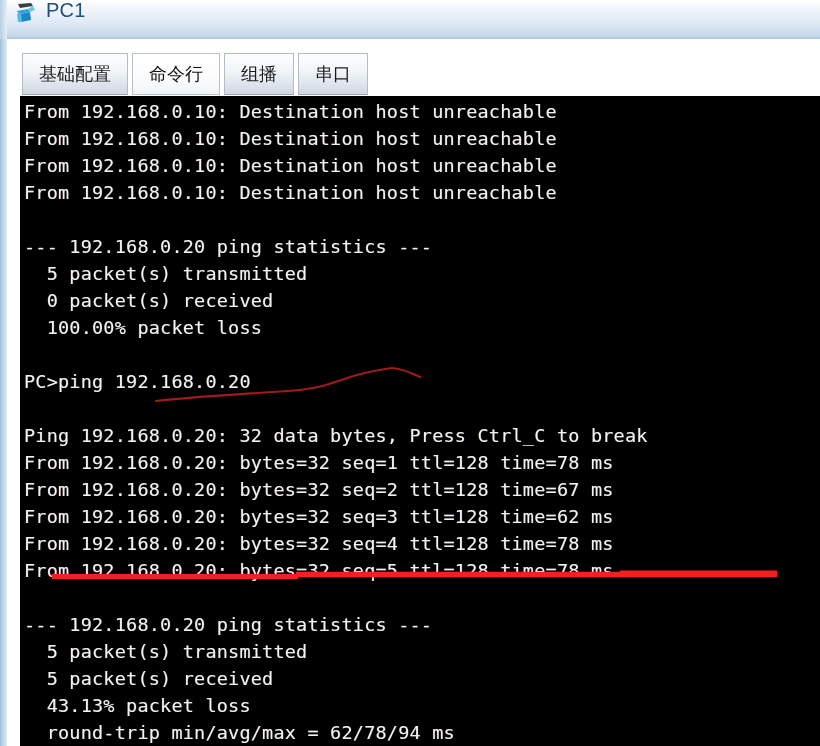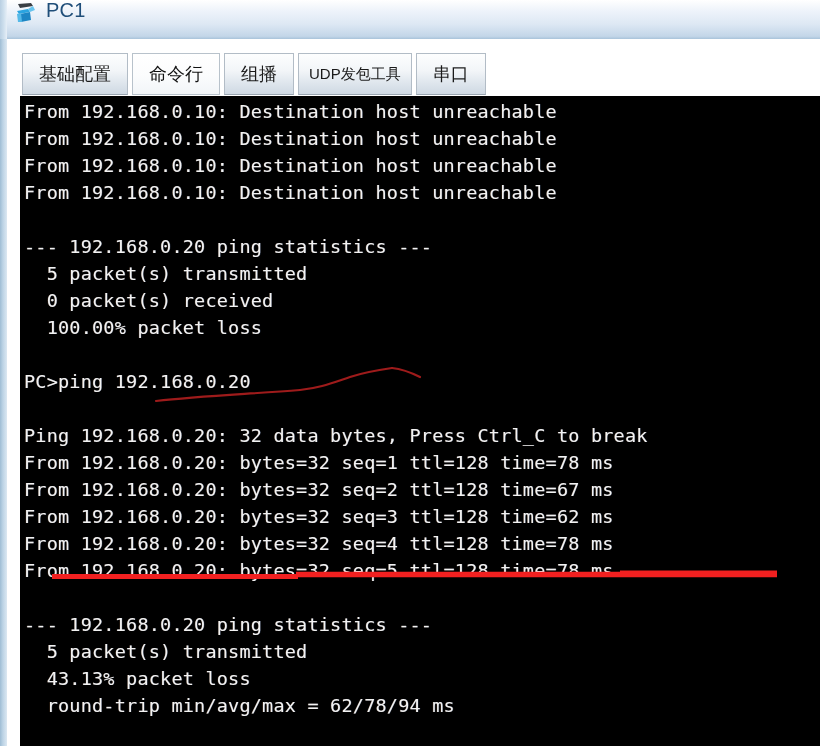--- a/index.html
+++ b/index.html
@@ -189,23 +189,20 @@
     <div class="tabbar">
       <div class="tab">
         <span>基础配置</span>
       </div>
       <div class="tab active">
         <span>命令行</span>
       </div>
       <div class="tab">
         <span>组播</span>
       </div>
-      <div class="tab small">
-        <span>UDP发包工具</span>
-      </div>
       <div class="tab">
         <span>串口</span>
       </div>
     </div>
 
     <div class="terminal-wrap">
       <div class="terminal">
         <div class="term-inner" id="term-inner">
             <div class="line">From 192.168.0.10: Destination host unreachable</div>
             <div class="line">From 192.168.0.10: Destination host unreachable</div>
@@ -221,20 +218,21 @@
             <div class="line blank">&nbsp;</div>
             <div class="line">Ping 192.168.0.20: 32 data bytes, Press Ctrl_C to break</div>
             <div class="line">From 192.168.0.20: bytes=32 seq=1 ttl=128 time=78 ms</div>
             <div class="line">From 192.168.0.20: bytes=32 seq=2 ttl=128 time=67 ms</div>
             <div class="line">From 192.168.0.20: bytes=32 seq=3 ttl=128 time=62 ms</div>
             <div class="line">From 192.168.0.20: bytes=32 seq=4 ttl=128 time=78 ms</div>
             <div class="line">From 192.168.0.20: bytes=32 seq=5 ttl=128 time=78 ms</div>
             <div class="line blank">&nbsp;</div>
             <div class="line">--- 192.168.0.20 ping statistics ---</div>
             <div class="line">  5 packet(s) transmitted</div>
+            <div class="line">  5 packet(s) received</div>
             <div class="line">  43.13% packet loss</div>
             <div class="line">  round-trip min/avg/max = 62/78/94 ms</div>
           </div>
 
         <svg class="annot" id="squiggle" viewBox="0 0 800 650" xmlns="http://www.w3.org/2000/svg">
 
           <path d="M136 305 C 180 300, 230 298, 280 294 C 300 292, 312 287, 330 281
                    C 345 276, 358 274, 372 272" stroke="#9e1b1b" stroke-width="2.2" fill="none" stroke-linecap="round"></path>
           <path d="M372 272 C 382 273, 392 277, 400 281" stroke="#9e1b1b" stroke-width="2.2" fill="none" stroke-linecap="round"></path>
 

